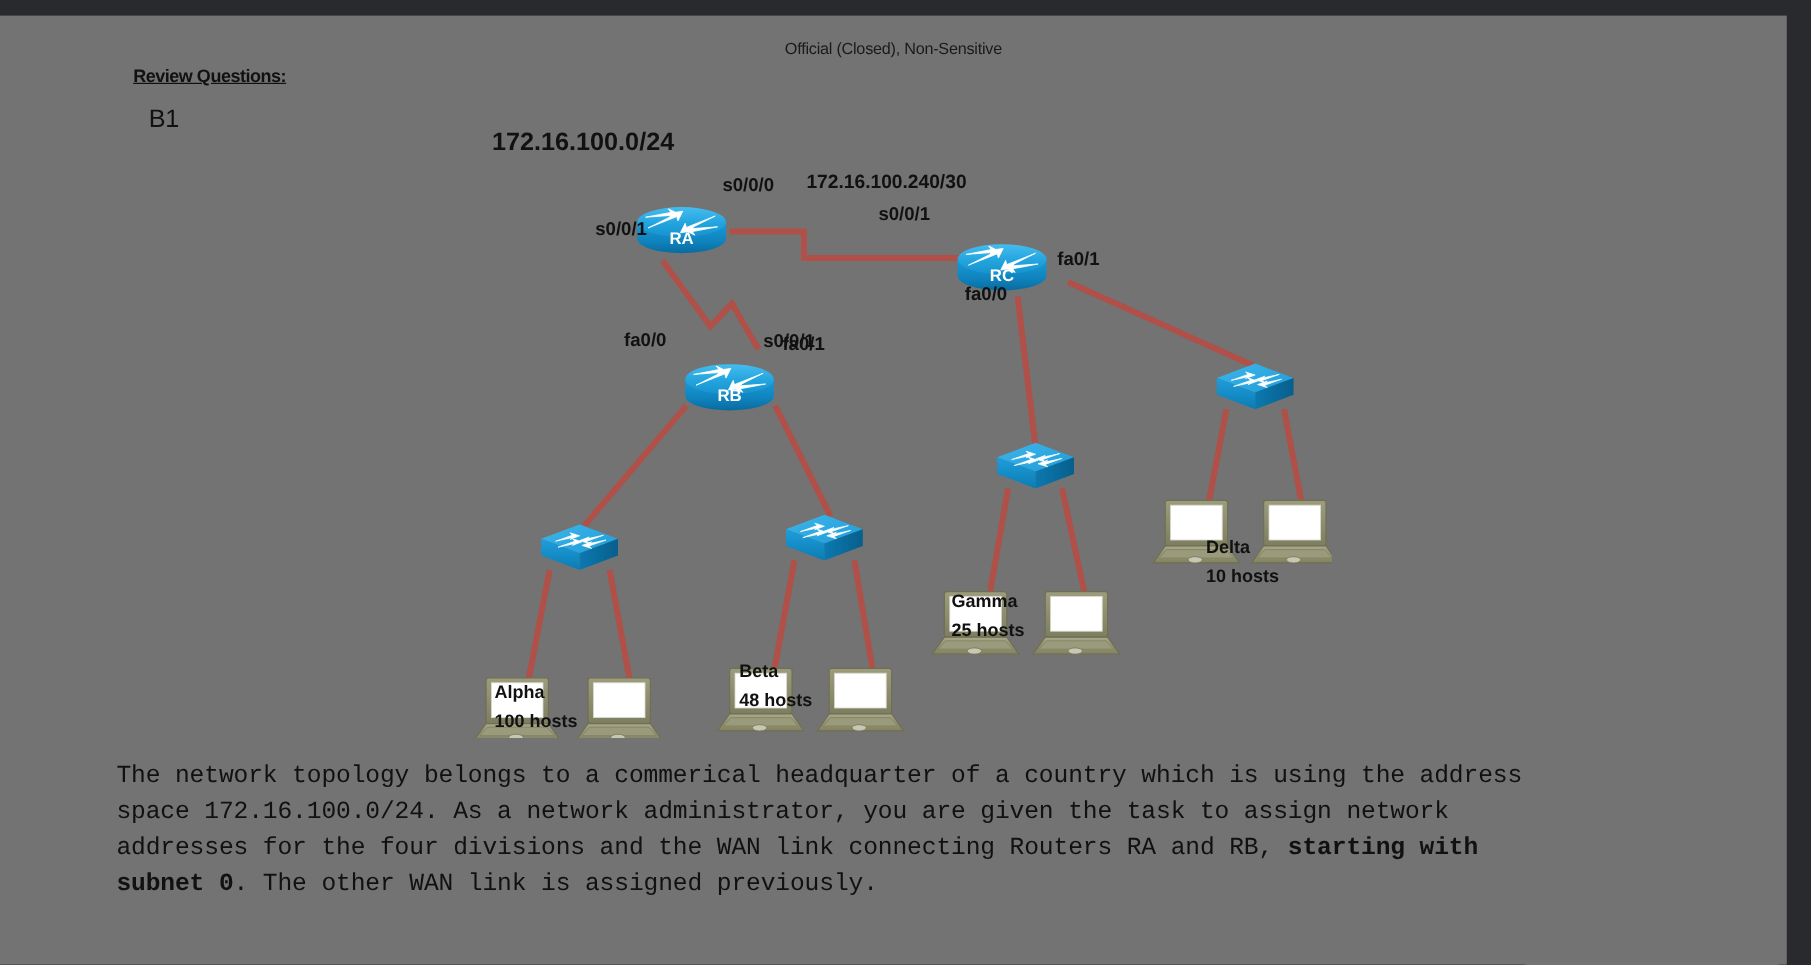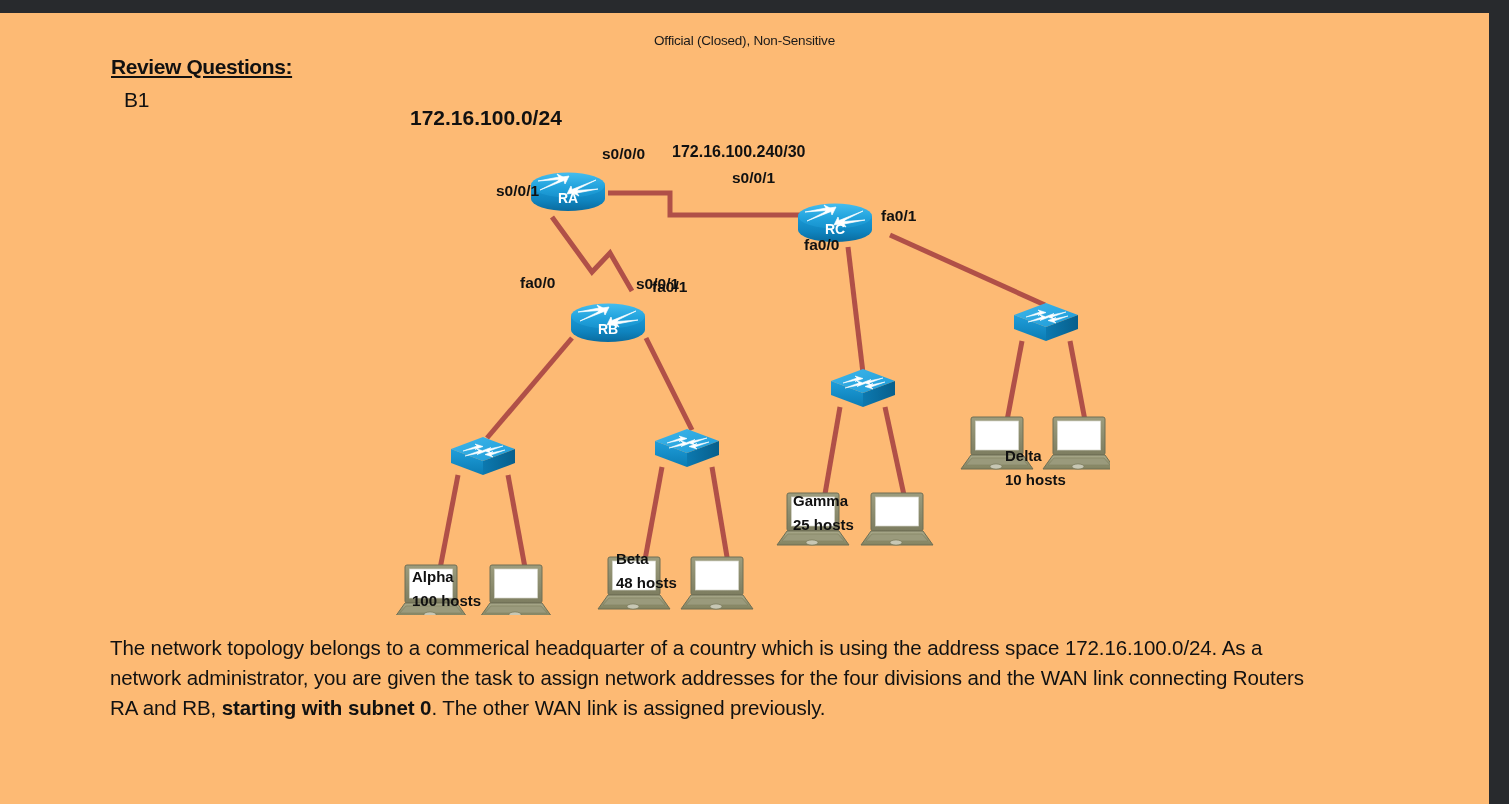--- a/index.html
+++ b/index.html
@@ -21,21 +21,21 @@
     width: 1509px;
     height: 804px;
     background: #282a2d;
   }
   #page-sheet {
     position: absolute;
     left: 0;
     top: 13px;
     width: 1489px;
     height: 791px;
-    background: #fdba74;
+    background: #737373;
   }
 
   
   #classification-banner {
     position: absolute;
     left: 0;
     top: 20px;
     width: 1489px;
     text-align: center;
     font-family: "Liberation Sans", sans-serif;
@@ -43,21 +43,21 @@
     color: #1a1a1a;
     letter-spacing: -0.2px;
   }
 
   
   #review-heading {
     position: absolute;
     left: 111px;
     top: 42px;
     font-family: "Liberation Sans", sans-serif;
-    font-size: 21px;
+    font-size: 15px;
     font-weight: bold;
     color: #111111;
     text-decoration: underline;
     letter-spacing: -0.4px;
   }
   #question-number {
     position: absolute;
     left: 124px;
     top: 75px;
     font-family: "Liberation Sans", sans-serif;
@@ -90,24 +90,24 @@
     font-family: "Liberation Sans", sans-serif;
     font-size: 14px;
     font-weight: bold;
     fill: #ffffff;
     text-anchor: middle;
   }
 
   
   #question-body {
     position: absolute;
-    left: 110px;
+    left: 97px;
     top: 620px;
     width: 1205px;
-    font-family: Liberation Sans, sans-serif;
+    font-family: Liberation Mono, monospace;
     font-size: 20.5px;
     line-height: 30px;
     color: #111111;
     letter-spacing: -0.1px;
   }
   #question-body .em { font-weight: bold; }
 </style>
 </head>
 <body>
 

